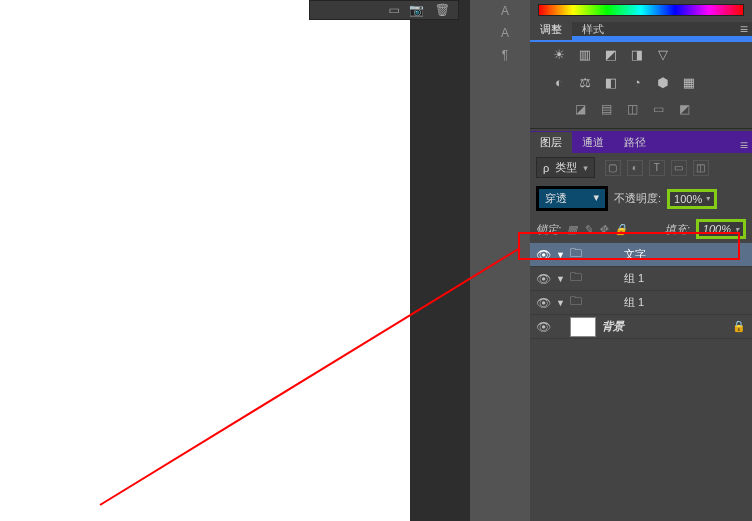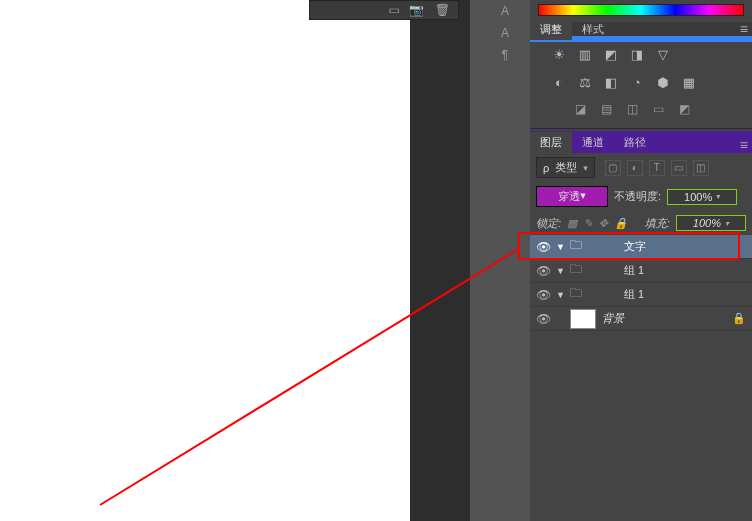--- a/index.html
+++ b/index.html
@@ -23,38 +23,38 @@
 .adj-row2 span { width: 16px; height: 14px; color: #999; font-size: 12px; }
 .divider { height: 1px; background: #2a2a2a; margin: 2px 0; }
 .layers-header { display: flex; align-items: flex-end; height: 22px; background: #4c1d95; }
 .layers-header .tab { font-size: 11px; }
 .filter-row { display: flex; align-items: center; padding: 4px 6px; gap: 4px; background: #444; }
 .filter-select { display: flex; align-items: center; background: #3a3a3a; border: 1px solid #2a2a2a; padding: 2px 6px; color: #ddd; gap: 6px; }
 .filter-select .chev { color: #aaa; font-size: 9px; }
 .filt-icons { display: flex; gap: 6px; margin-left: 6px; }
 .filt-icons span { width: 16px; height: 16px; border: 1px solid #555; display: inline-flex; align-items: center; justify-content: center; color: #999; font-size: 10px; }
 .blend-row { display: flex; align-items: center; padding: 4px 6px; gap: 6px; }
-.blend-select { flex: 0 0 72px; display: flex; justify-content: center; background: #a21caf; border: 1px solid #000000; padding: 2px 6px; color: #ddd; }
+.blend-select { flex: 0 0 72px; display: flex; justify-content: space-between; background: #0c4a6e; border: 3px solid #000000; padding: 2px 6px; color: #ddd; }
 .opacity-label { color: #ccc; text-align: center; }
-.pct-box { display: flex; align-items: center; background: #3a3a3a; border: 1px solid #84cc16; padding: 1px 16px; color: #ddd; gap: 4px; }
+.pct-box { display: flex; align-items: center; background: #3a3a3a; border: 3px solid #84cc16; padding: 1px 4px; color: #ddd; gap: 4px; }
 .pct-box .chev { font-size: 8px; color: #aaa; }
 .lock-row { display: flex; align-items: center; padding: 4px 6px; gap: 6px; color: #ccc; font-style: italic; }
 .lock-icons { display: flex; gap: 6px; }
 .lock-icons span { color: #888; font-size: 11px; }
 .lock-row .spacer { flex: 1; }
 .layers-list { background: #444; }
 .layer-row { display: flex; align-items: center; height: 24px; padding: 0 6px; gap: 6px; border-bottom: 1px solid #3a3a3a; }
 .layer-row.selected { background: #5a6f8a; color: #fff; }
 .eye { width: 14px; color: #bbb; font-size: 12px; }
 .tw { width: 8px; color: #ccc; font-size: 9px; }
 .folder { color: #bbb; font-size: 12px; }
 .layer-name { color: #ddd; margin-left: 36px; }
 .layer-row.selected .layer-name, .layer-row.selected .eye, .layer-row.selected .tw, .layer-row.selected .folder { color: #fff; }
 .layer-row.bg .thumb { width: 26px; height: 20px; background: #fff; border: 1px solid #888; }
-.layer-row.bg .lname-it { font-style: italic; color: #ddd; }
+.layer-row.bg .lname-it { font-style: italic; color: #ddd; font-weight: bold; }
 .lock-small { margin-left: auto; color: #999; font-size: 11px; }
 .red-box { position: absolute; left: 518px; top: 232px; width: 222px; height: 28px; border: 2px solid #ff0000; pointer-events: none; }
 .red-line { position: absolute; left: 0; top: 0; pointer-events: none; }
 </style>
 </head>
 <body>
 
 <div class="canvas-area"></div>
 <div class="dark-strip"></div>
 

